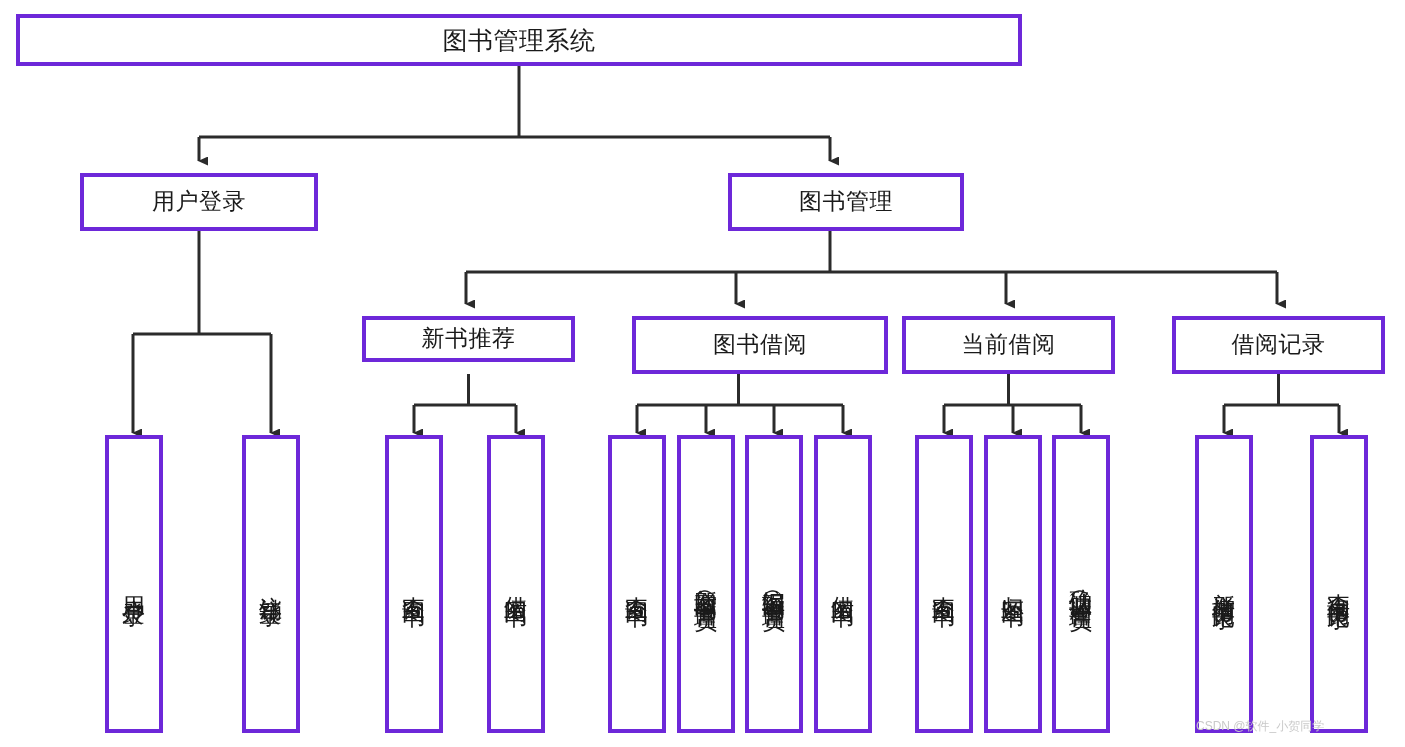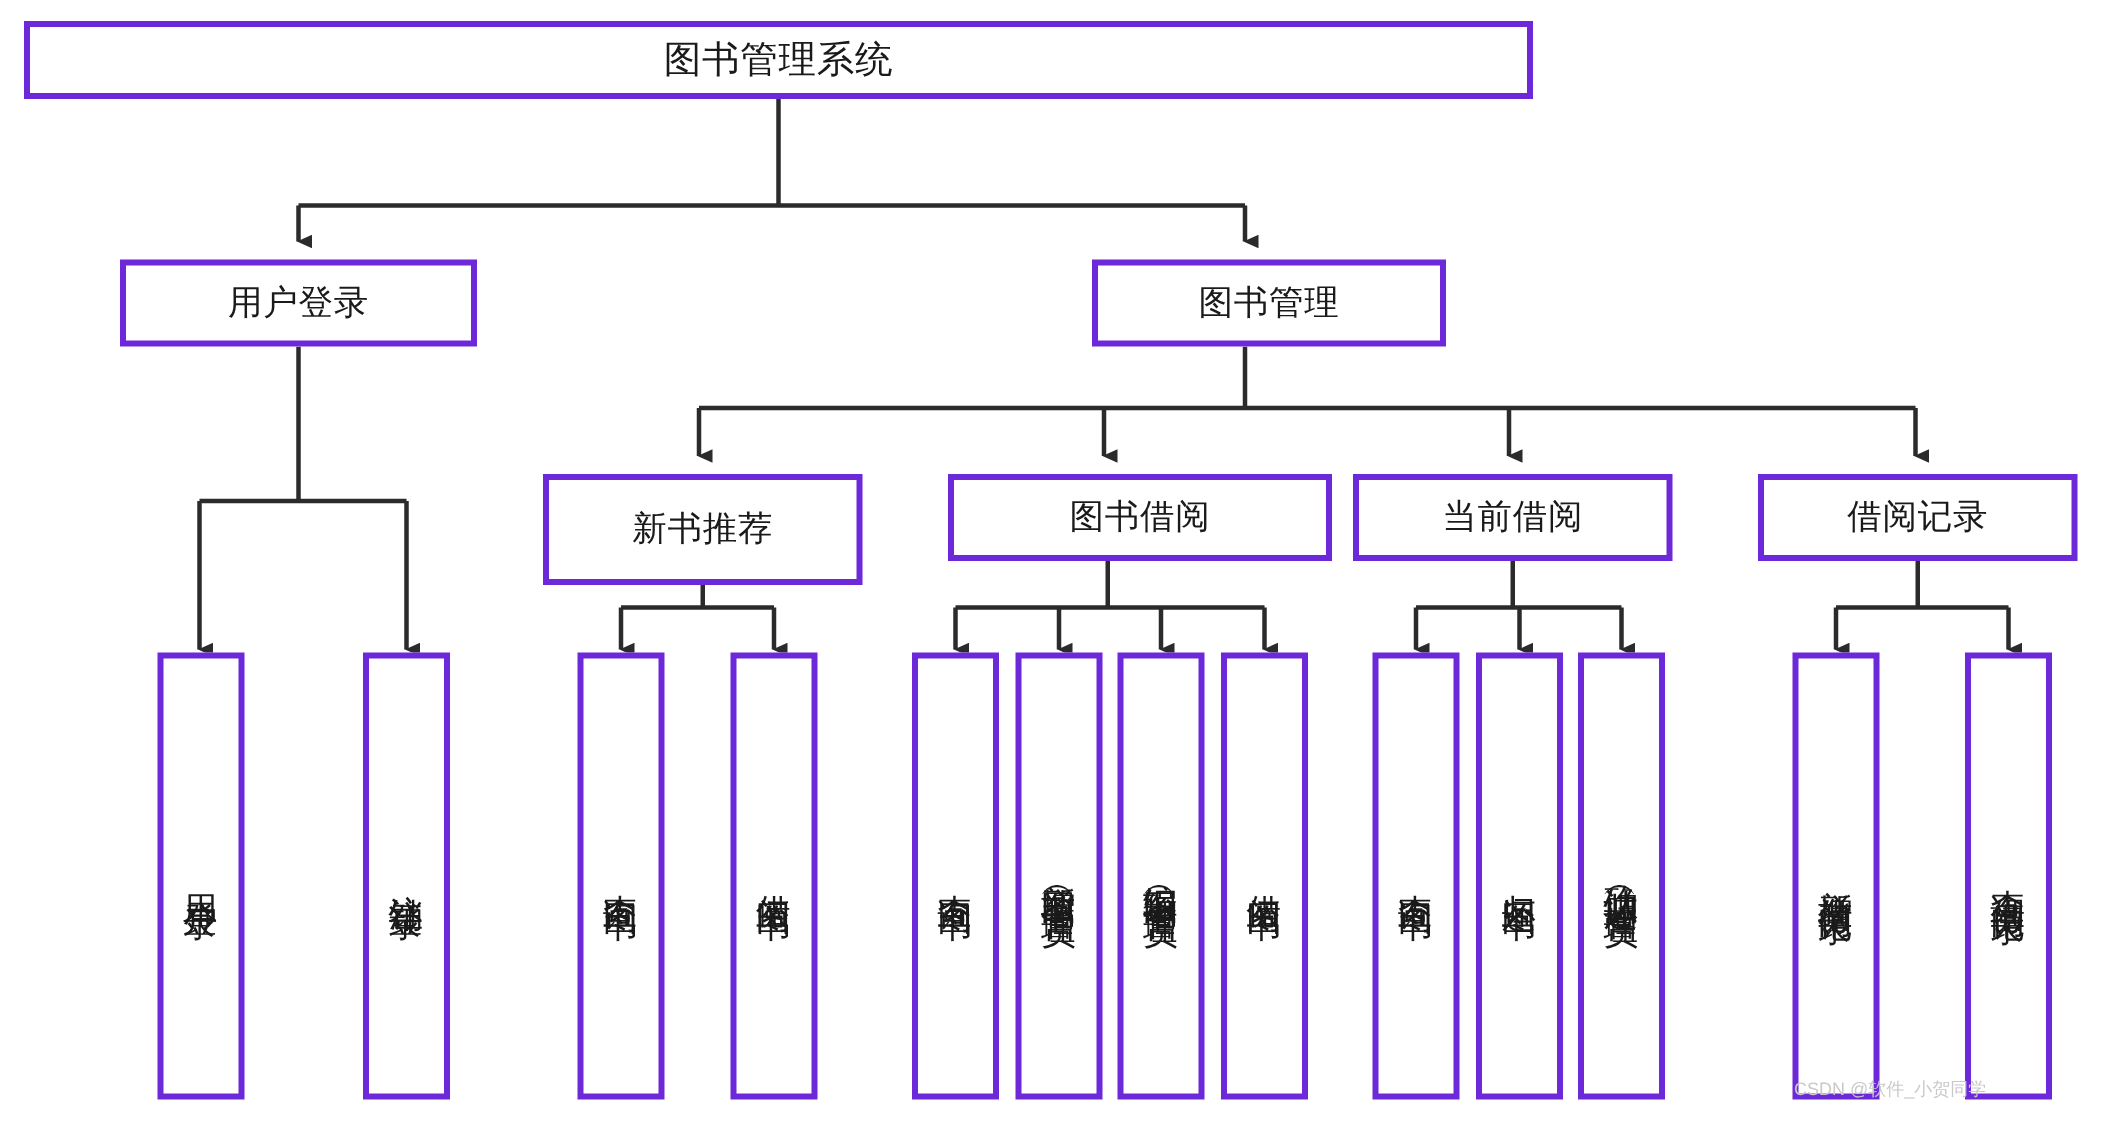--- a/index.html
+++ b/index.html
@@ -118,21 +118,21 @@
     <span class="node-label">图书管理系统</span>
   </div>
 
   <div class="node-box node-level1" id="node-l1-0" style="left: 80px; top: 173px; width: 238px; height: 58px;">
     <span class="node-label">用户登录</span>
   </div>
   <div class="node-box node-level1" id="node-l1-1" style="left: 712px; top: 173px; width: 236px; height: 58px; margin-left: 16px;">
     <span class="node-label">图书管理</span>
   </div>
 
-  <div class="node-box node-level2" id="node-l2-0" style="left: 362px; top: 316px; width: 213px; height: 74px;">
+  <div class="node-box node-level2" id="node-l2-0" style="left: 362px; top: 316px; width: 213px; height: 46px;">
     <span class="node-label">新书推荐</span>
   </div>
   <div class="node-box node-level2" id="node-l2-1" style="left: 632px; top: 316px; width: 256px; height: 58px;">
     <span class="node-label">图书借阅</span>
   </div>
   <div class="node-box node-level2" id="node-l2-3" style="left: 1172px; top: 316px; width: 213px; height: 58px;">
     <span class="node-label">借阅记录</span>
   </div>
   <div class="node-box node-level2" id="node-l2-2" style="left: 902px; top: 316px; width: 213px; height: 58px;">
     <span class="node-label">当前借阅</span>

